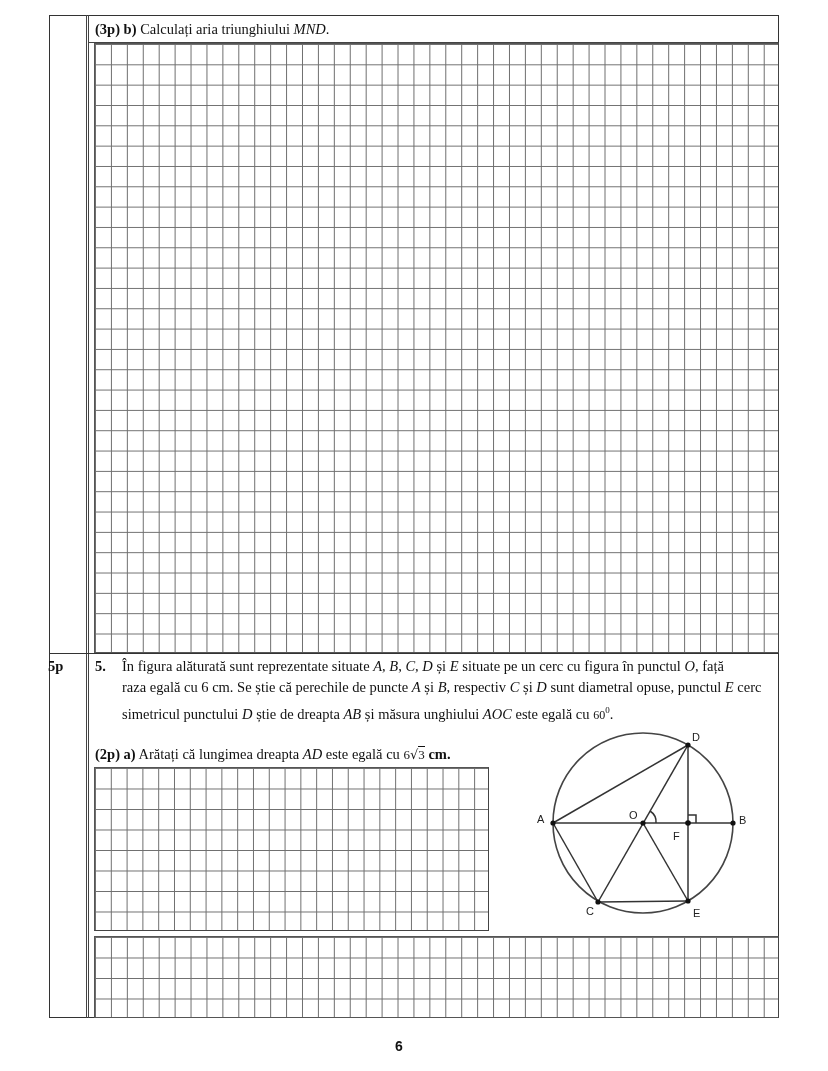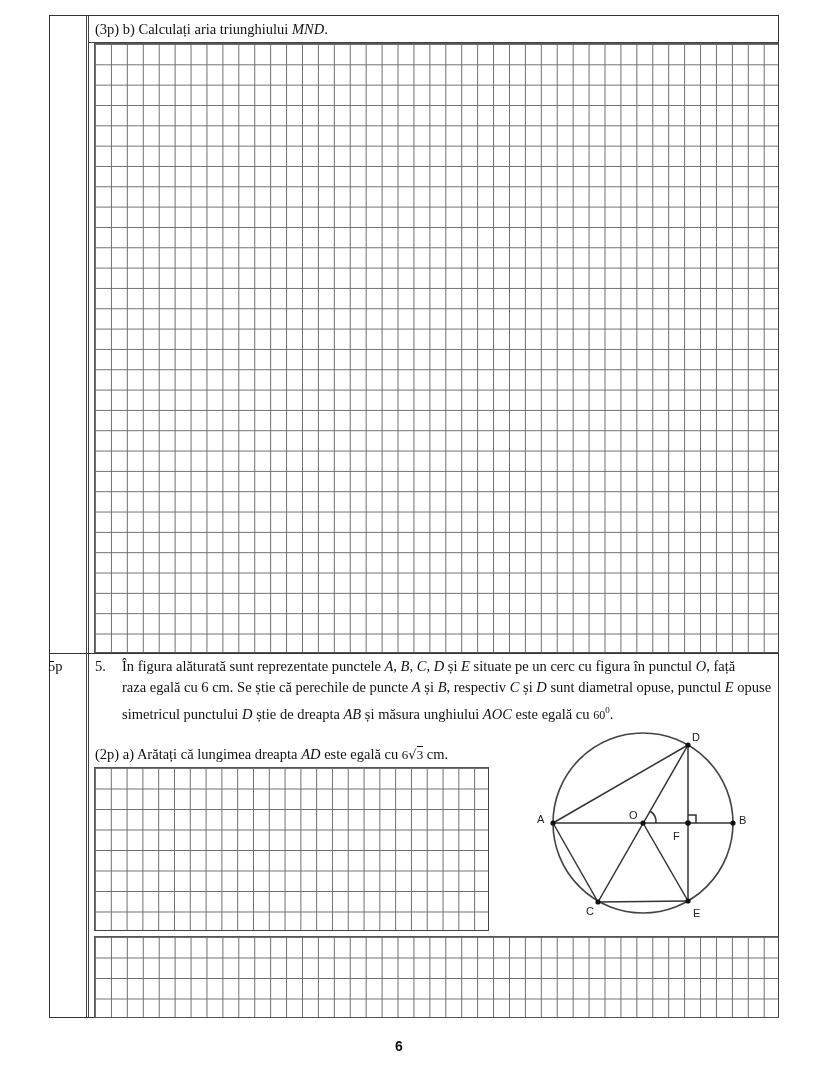--- a/index.html
+++ b/index.html
@@ -10,21 +10,21 @@
            border: 1px solid #333; box-sizing: border-box; }
   .divider-v { position: absolute; left: 86px; top: 15px; width: 3px; height: 1003px;
                border-left: 1px solid #444; border-right: 1px solid #444; box-sizing: border-box; }
   .hline { position: absolute; height: 0; border-top: 1.5px solid #333; }
   .grid { position: absolute; box-sizing: border-box; border: 1px solid #555;
     background-image:
       linear-gradient(to right, #6e6e6e 1px, transparent 1px),
       linear-gradient(to bottom, #6e6e6e 1px, transparent 1px);
   }
   .txt { position: absolute; font-size: 14.5px; line-height: 20px; white-space: nowrap; }
-  .b { font-weight: normal; }
+  .b { font-weight: bold; }
   .i { font-style: italic; }
   .page-num { position: absolute; left: 0; width: 798px; top: 1038px; text-align: center;
               font-family: "Liberation Sans", "DejaVu Sans", sans-serif; font-weight: bold; font-size: 14px; }
   svg text { font-family: "Liberation Sans", "DejaVu Sans", sans-serif; font-size: 11px; fill: #222; }
 </style>
 </head>
 <body>
 
 <div class="frame"></div>
 <div class="divider-v"></div>
@@ -37,24 +37,24 @@
   <span class="i">MND</span><span>.</span>
 </div>
 <div class="hline" style="left:89px; top:42px; width:690px; border-top:1px solid #444;"></div>
 
 <div class="grid" style="left:94px; top:43px; width:685px; height:610px; background-size:15.93px 20.33px; border-right:1px solid #444;"></div>
 
 <div class="txt b" style="left:48px; top:656px;">5p</div>
 <div class="txt b" style="left:95px; top:656px;">5.</div>
 
 <div class="txt" style="left:122px; top:656px;">
-  <span>În figura alăturată sunt reprezentate punctele </span><span class="i">A</span><span>, </span><span class="i">B</span><span>, </span><span class="i">C</span><span>, </span><span class="i">D</span><span> și </span><span class="i">E</span><span> situate pe un cerc cu figura în punctul </span><span class="i">O</span><span>, față</span>
+  <span>În figura alăturată sunt reprezentate situate </span><span class="i">A</span><span>, </span><span class="i">B</span><span>, </span><span class="i">C</span><span>, </span><span class="i">D</span><span> și </span><span class="i">E</span><span> situate pe un cerc cu figura în punctul </span><span class="i">O</span><span>, față</span>
 </div>
 <div class="txt" style="left:122px; top:677px;">
-  <span>raza egală cu 6 cm. Se știe că perechile de puncte </span><span class="i">A</span><span> și </span><span class="i">B</span><span>, respectiv </span><span class="i">C</span><span> și </span><span class="i">D</span><span> sunt diametral opuse, punctul </span><span class="i">E</span><span> opuse</span>
+  <span>raza egală cu 6 cm. Se știe că perechile de puncte </span><span class="i">A</span><span> și </span><span class="i">B</span><span>, respectiv </span><span class="i">C</span><span> și </span><span class="i">D</span><span> sunt diametral opuse, punctul </span><span class="i">E</span><span> cerc</span>
 </div>
 <div class="txt" style="left:122px; top:700px;">
   <span>simetricul punctului </span><span class="i">D</span><span> știe de dreapta </span><span class="i">AB</span><span> și măsura unghiului </span><span class="i">AOC</span><span> este egală cu </span><span style="font-size:12px;">60</span><sup style="font-size:9px;">0</sup><span>.</span>
 </div>
 
 <div class="txt" style="left:95px; top:744px;">
   <span class="b">(2p)</span>
   <span class="b">a)</span>
   <span>Arătați că lungimea dreapta</span>
   <span class="i">AD</span>

